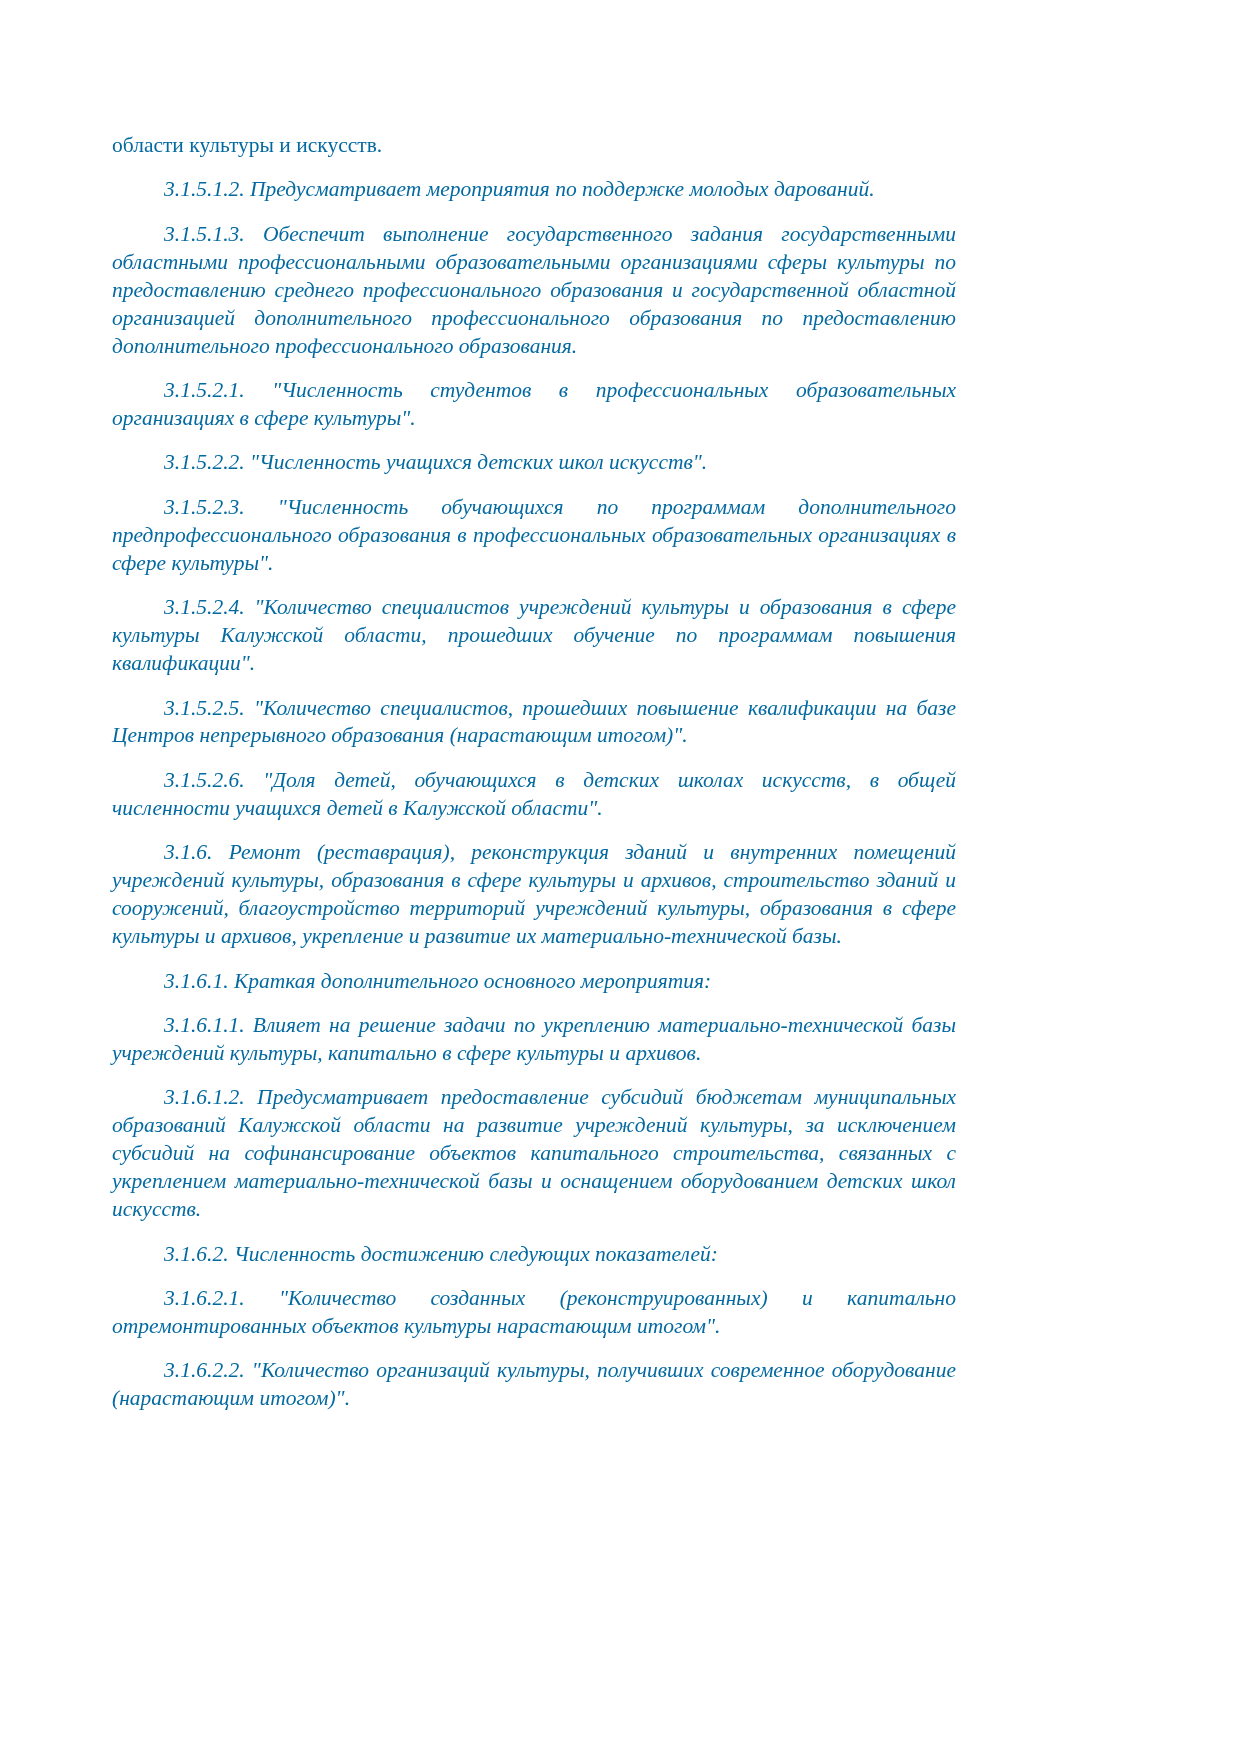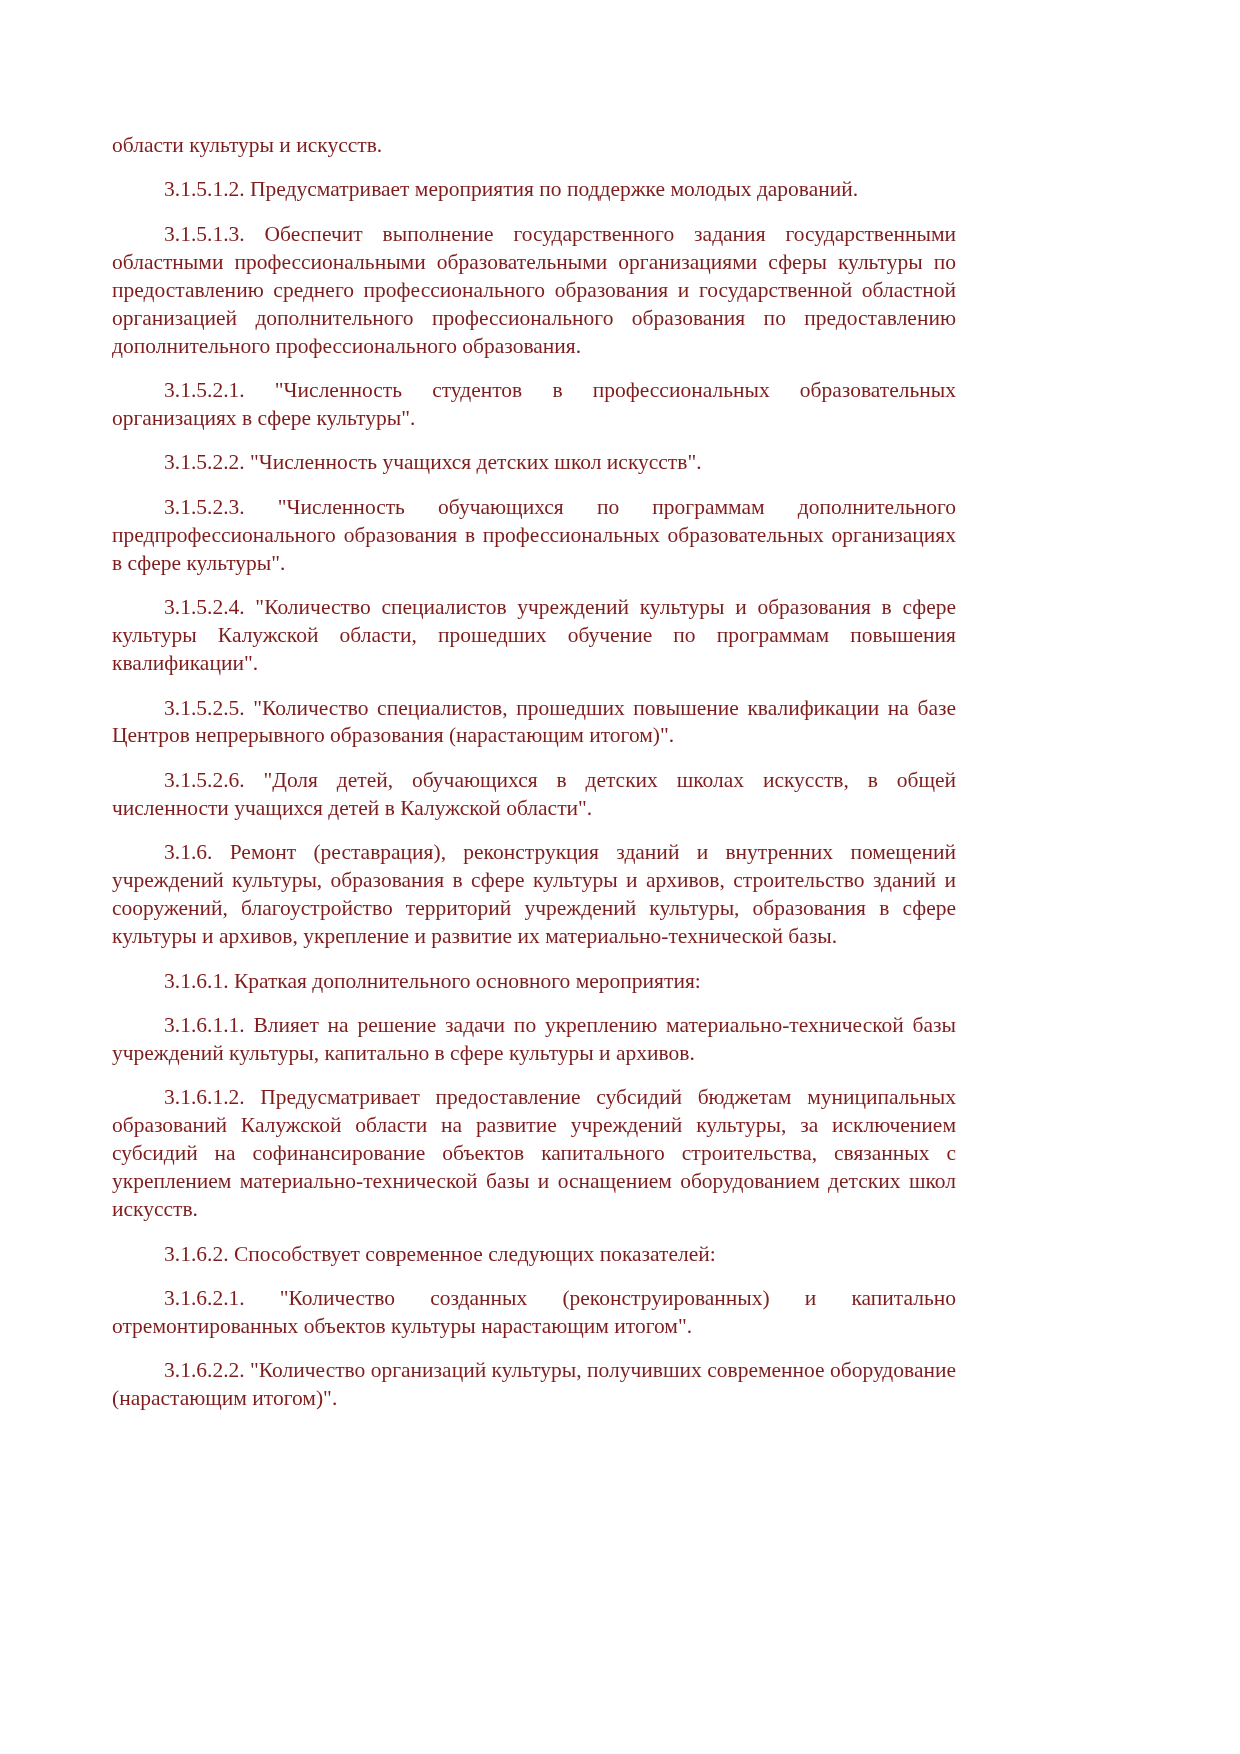--- a/index.html
+++ b/index.html
@@ -8,35 +8,36 @@
     background: #ffffff;
   }
   .page {
     width: 1068px;
     height: 1754px;
     background: #ffffff;
     position: relative;
     box-sizing: border-box;
     padding: 132px 112px 120px 112px;
     font-family: "Liberation Serif", "DejaVu Serif", serif;
-    color: #7f1d1d;
+    color: #0369a1;
   }
   .doc-body {
     font-size: 21.5px;
     line-height: 1.30;
     text-align: justify;
     text-justify: inter-word;
     hyphens: none;
   }
   .para {
     margin: 0 0 16.5px 0;
     text-indent: 0;
   }
   .para.indent {
     text-indent: 52px;
+    font-style: italic;
   }
   .para.last {
     margin-bottom: 0;
   }
 </style>
 </head>
 <body>
 
 <div class="page">
   <div class="doc-body">
@@ -61,20 +62,20 @@
     <p class="para indent">3.1.5.2.6. "Доля детей, обучающихся в детских школах искусств, в общей численности учащихся детей в Калужской области".</p>
 
     <p class="para indent">3.1.6. Ремонт (реставрация), реконструкция зданий и внутренних помещений учреждений культуры, образования в сфере культуры и архивов, строительство зданий и сооружений, благоустройство территорий учреждений культуры, образования в сфере культуры и архивов, укрепление и развитие их материально-технической базы.</p>
 
     <p class="para indent">3.1.6.1. Краткая дополнительного основного мероприятия:</p>
 
     <p class="para indent">3.1.6.1.1. Влияет на решение задачи по укреплению материально-технической базы учреждений культуры, капитально в сфере культуры и архивов.</p>
 
     <p class="para indent">3.1.6.1.2. Предусматривает предоставление субсидий бюджетам муниципальных образований Калужской области на развитие учреждений культуры, за исключением субсидий на софинансирование объектов капитального строительства, связанных с укреплением материально-технической базы и оснащением оборудованием детских школ искусств.</p>
 
-    <p class="para indent">3.1.6.2. Способствует современное следующих показателей:</p>
+    <p class="para indent">3.1.6.2. Численность достижению следующих показателей:</p>
 
     <p class="para indent">3.1.6.2.1. "Количество созданных (реконструированных) и капитально отремонтированных объектов культуры нарастающим итогом".</p>
 
     <p class="para indent last">3.1.6.2.2. "Количество организаций культуры, получивших современное оборудование (нарастающим итогом)".</p>
 
   </div>
 </div>
 
 </body></html>

